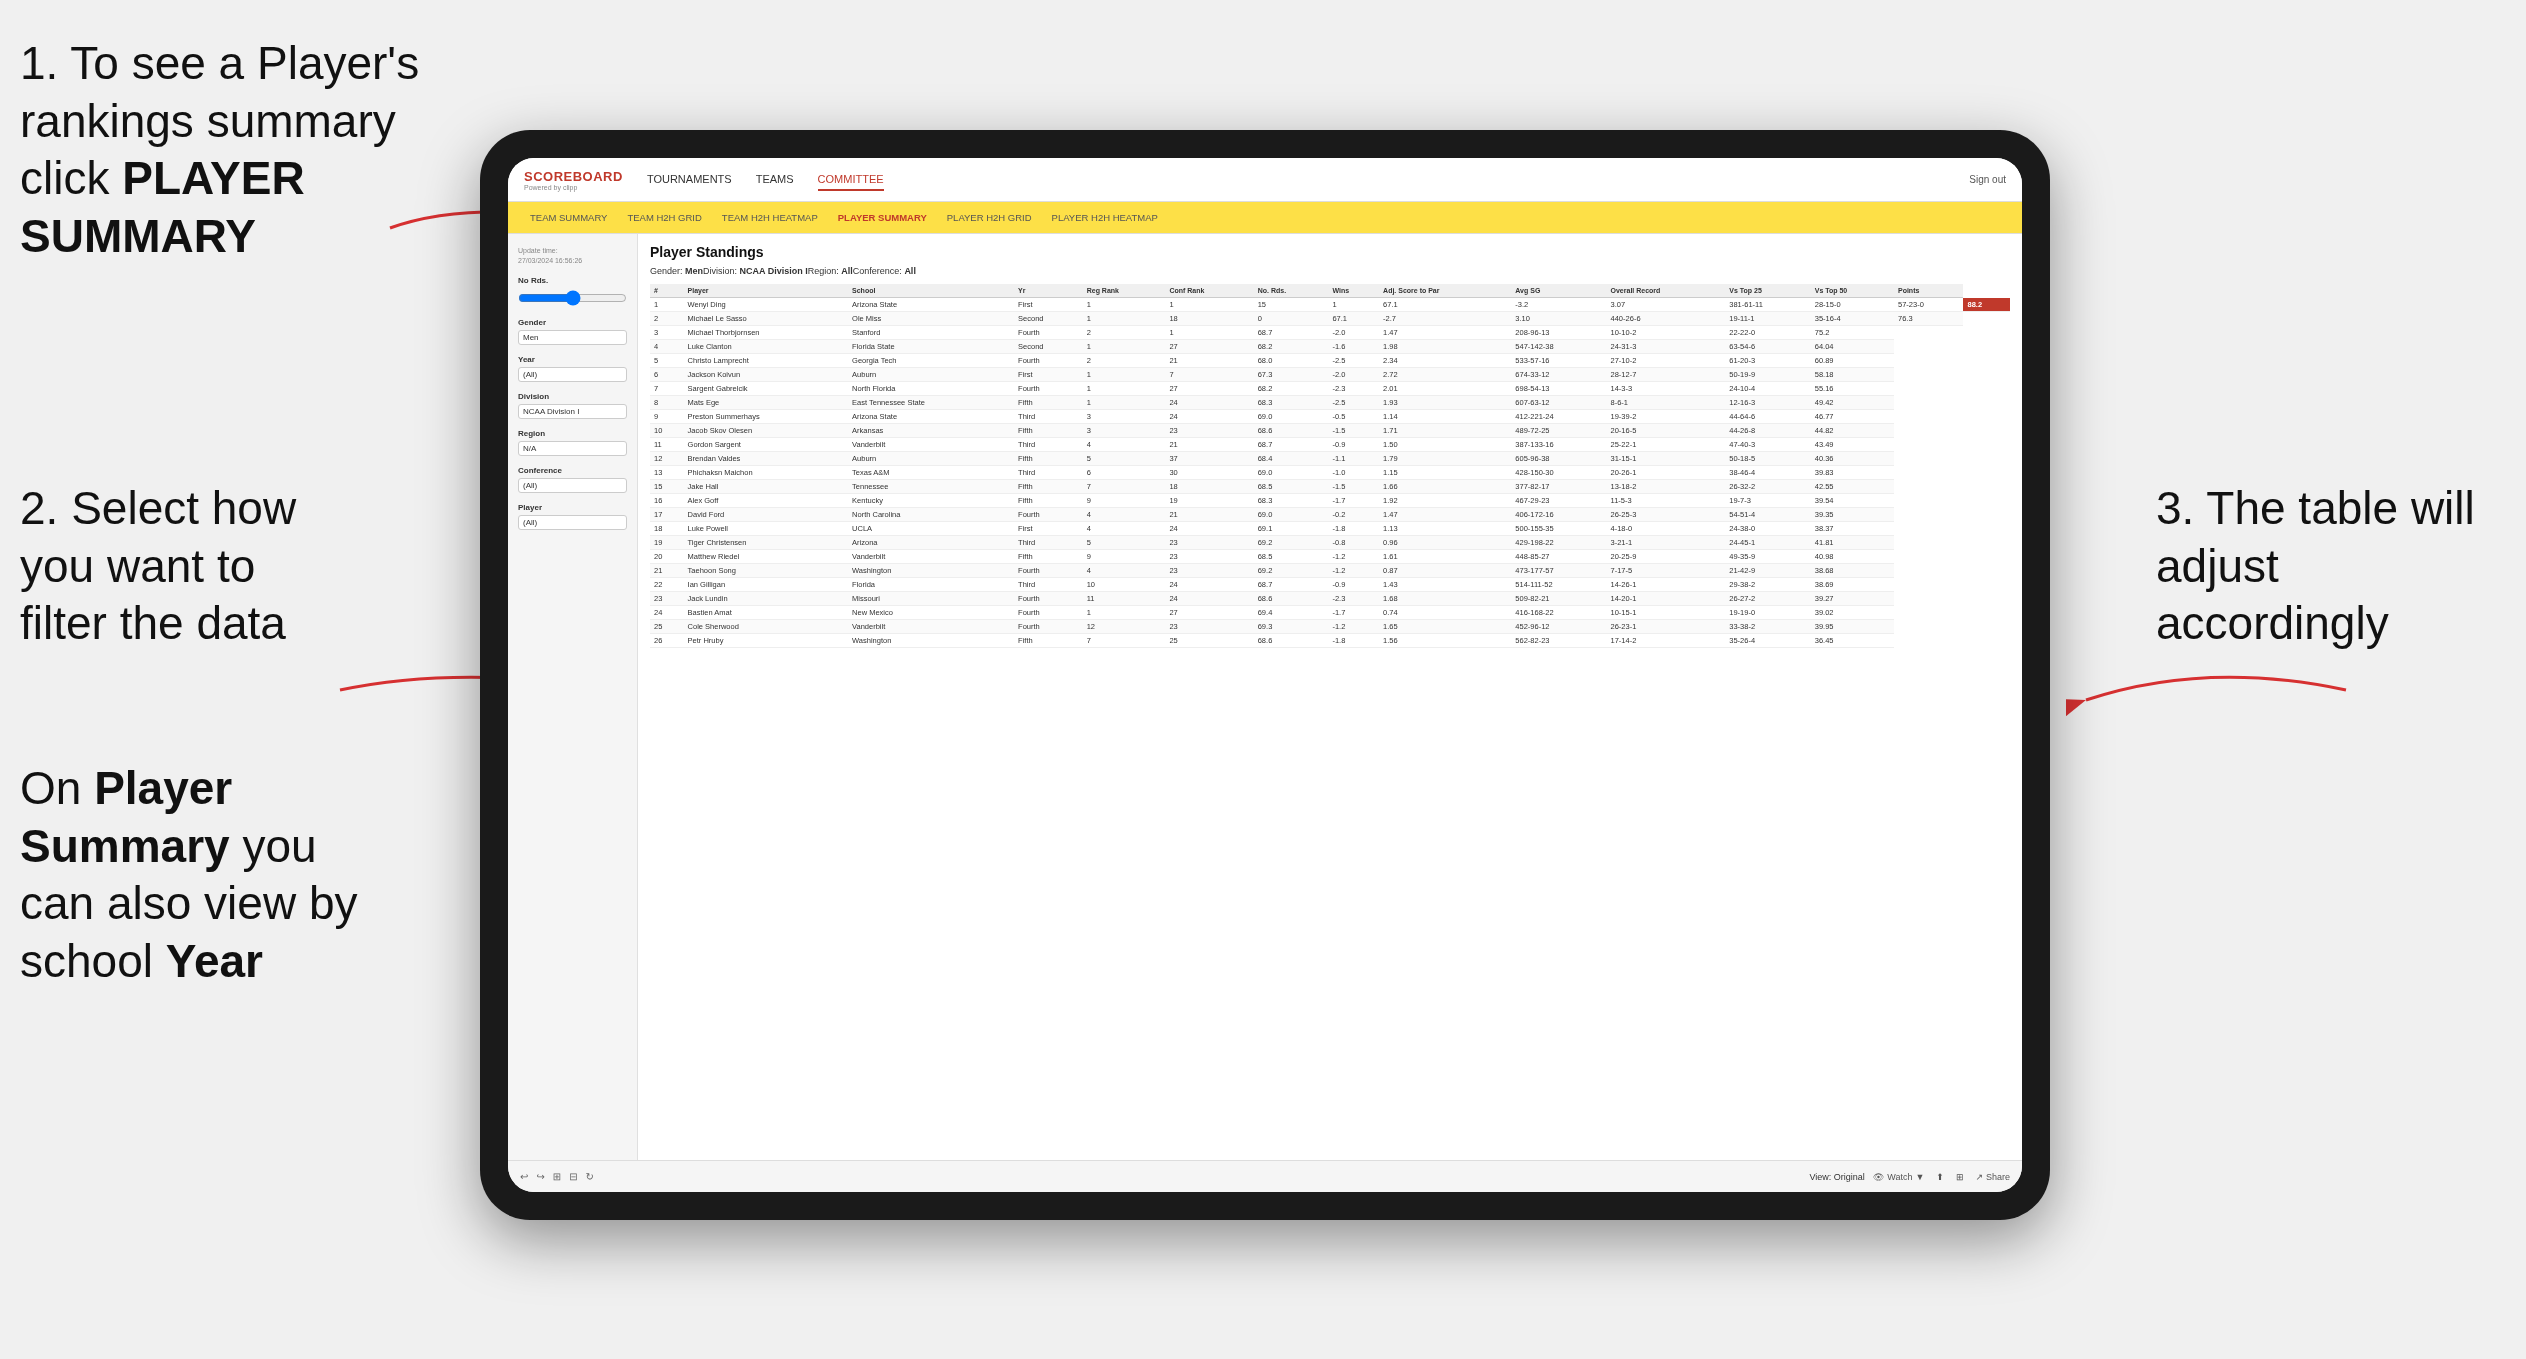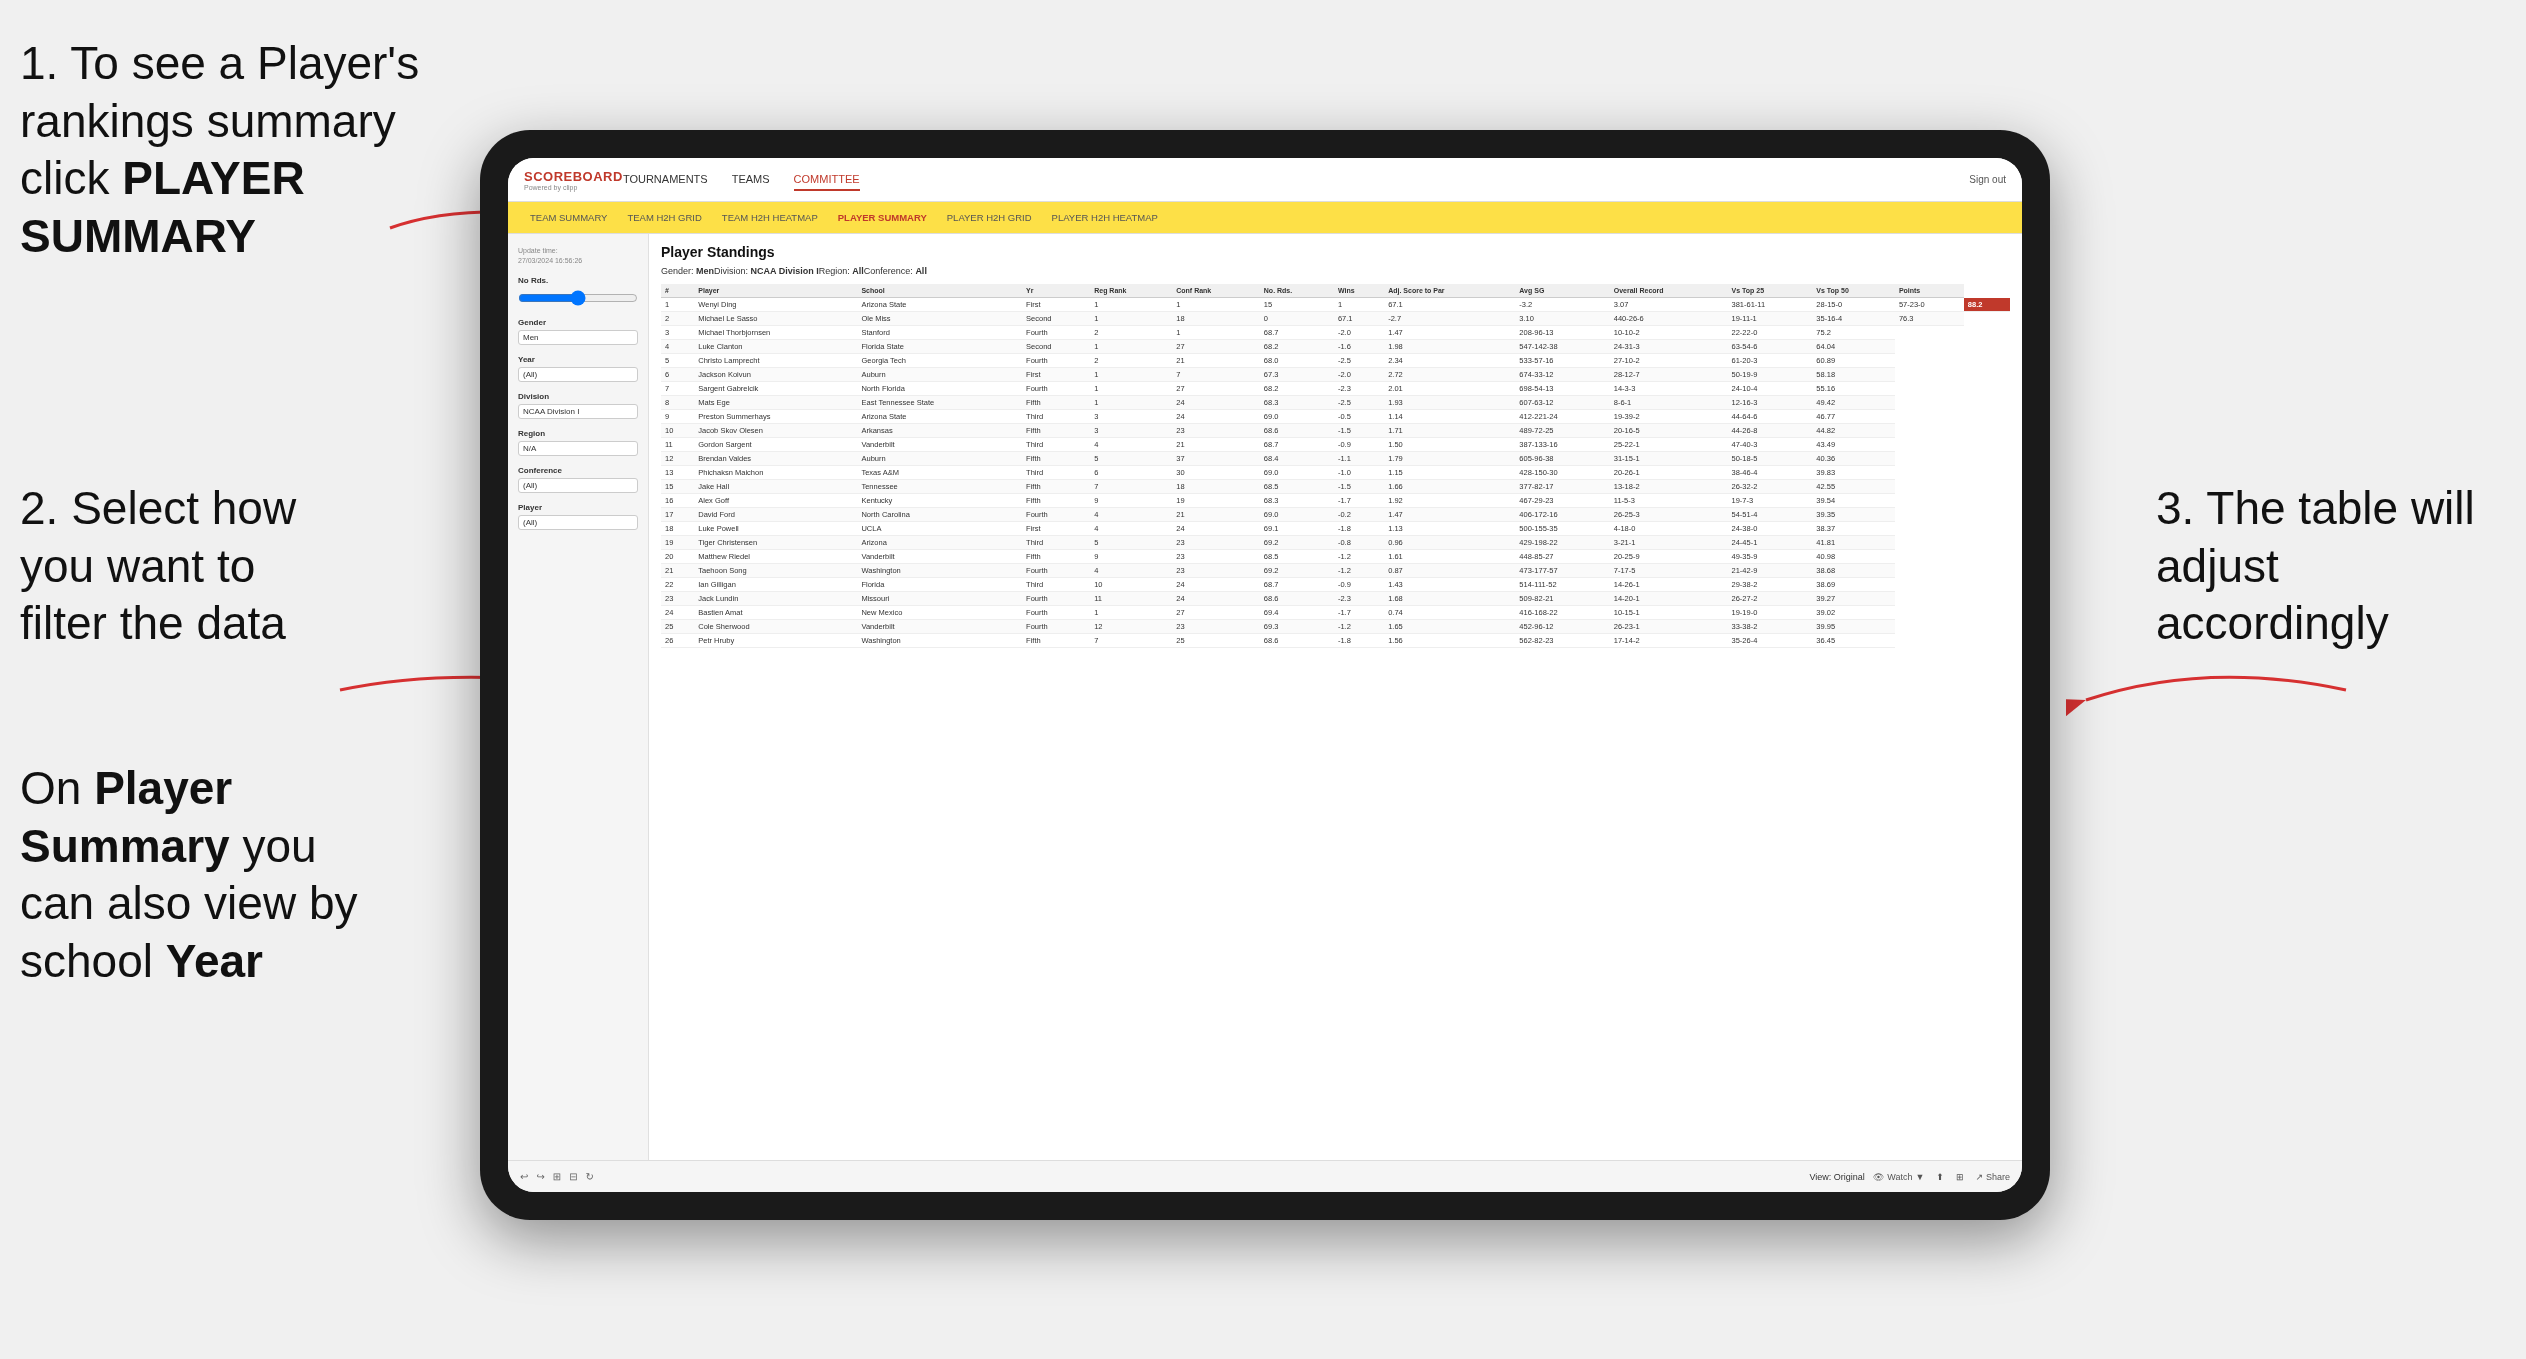--- a/index.html
+++ b/index.html
@@ -108,20 +108,21 @@
       padding: 0 16px;
       height: 44px;
       background: #fff;
       border-bottom: 1px solid #ddd;
       flex-shrink: 0;
     }
 
     .scoreboard-logo {
       display: flex;
       flex-direction: column;
+      margin-right: 24px;
     }
     .logo-text {
       font-size: 13px;
       font-weight: 800;
       color: #c0392b;
       letter-spacing: 0.5px;
     }
     .logo-sub {
       font-size: 7px;
       color: #888;
@@ -178,21 +179,21 @@
     
     .main-content {
       flex: 1;
       display: flex;
       overflow: hidden;
       background: #f5f5f5;
     }
 
     
     .sidebar {
-      width: 141px;
+      width: 130px;
       background: #f5f5f5;
       padding: 12px 10px;
       flex-shrink: 0;
       border-right: 1px solid #e0e0e0;
       font-size: 8.5px;
     }
 
     .sidebar-update {
       font-size: 7px;
       color: #888;

